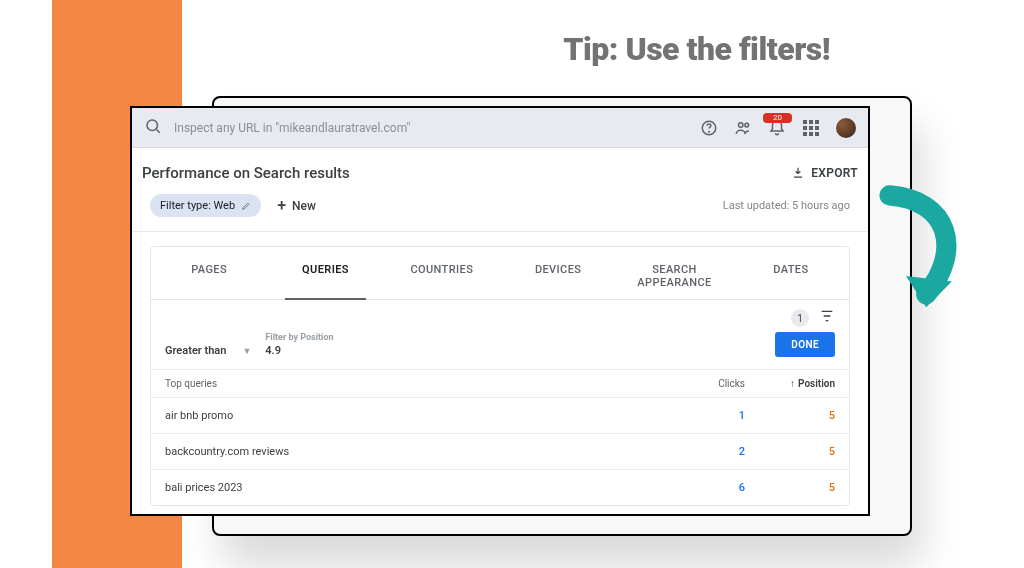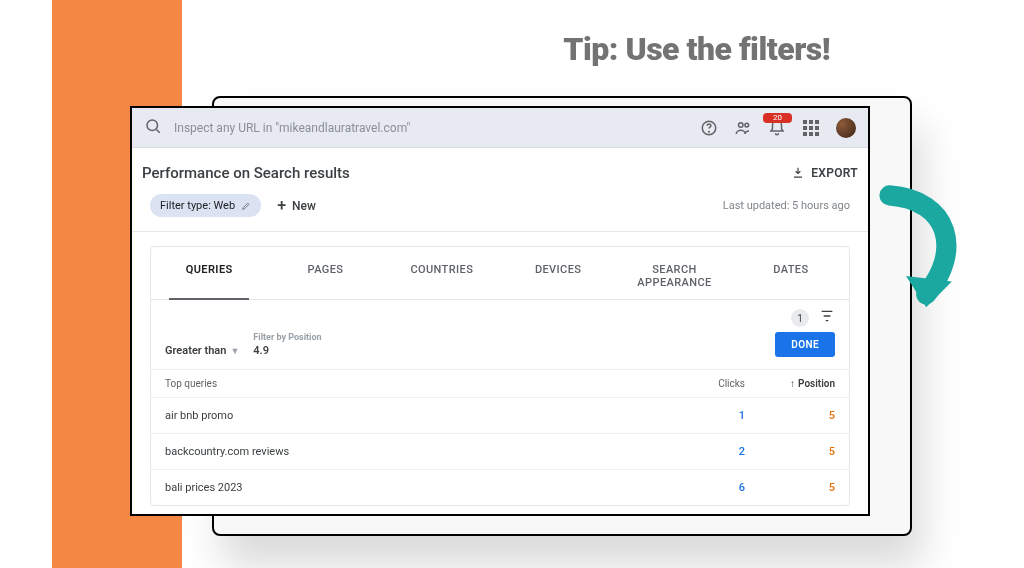--- a/index.html
+++ b/index.html
@@ -195,21 +195,21 @@
     gap:14px;
   }
   .filter-block {
     display:flex; flex-direction:column; gap:2px;
   }
   .filter-label-tiny {
     font-size:9px; color:#9aa0a6;font-weight:bold;
   }
   .filter-op {
     font-size:11px; font-weight:600; color:#3c4043;
-    display:flex; align-items:center; gap:4px;
+    display:flex; align-items:center; gap:16px;
   }
   .filter-op .caret { font-size:9px; color:#9aa0a6; }
   .filter-val {
     font-size:11px; font-weight:600; color:#3c4043;
     padding-bottom:0px;
   }
   .filter-row .spacer { flex:1; }
   .done-btn {
     background:#1a73e8;
     color:#fff;
@@ -329,22 +329,22 @@
     <div class="new-btn">
       <span class="plus">+</span>
       <span>New</span>
     </div>
     <div class="spacer"></div>
     <div class="last-updated">Last updated: 5 hours ago</div>
   </div>
 
   <div class="tabs-card">
     <div class="tabs">
+      <div class="tab">PAGES</div>
       <div class="tab active">QUERIES</div>
-      <div class="tab">PAGES</div>
       <div class="tab">COUNTRIES</div>
       <div class="tab">DEVICES</div>
       <div class="tab">SEARCH APPEARANCE</div>
       <div class="tab">DATES</div>
     </div>
 
     <div class="filter-toolbar">
       <div class="count-pill">1</div>
       <span class="funnel">
         <svg viewBox="0 0 24 24" fill="none" stroke-width="2">

